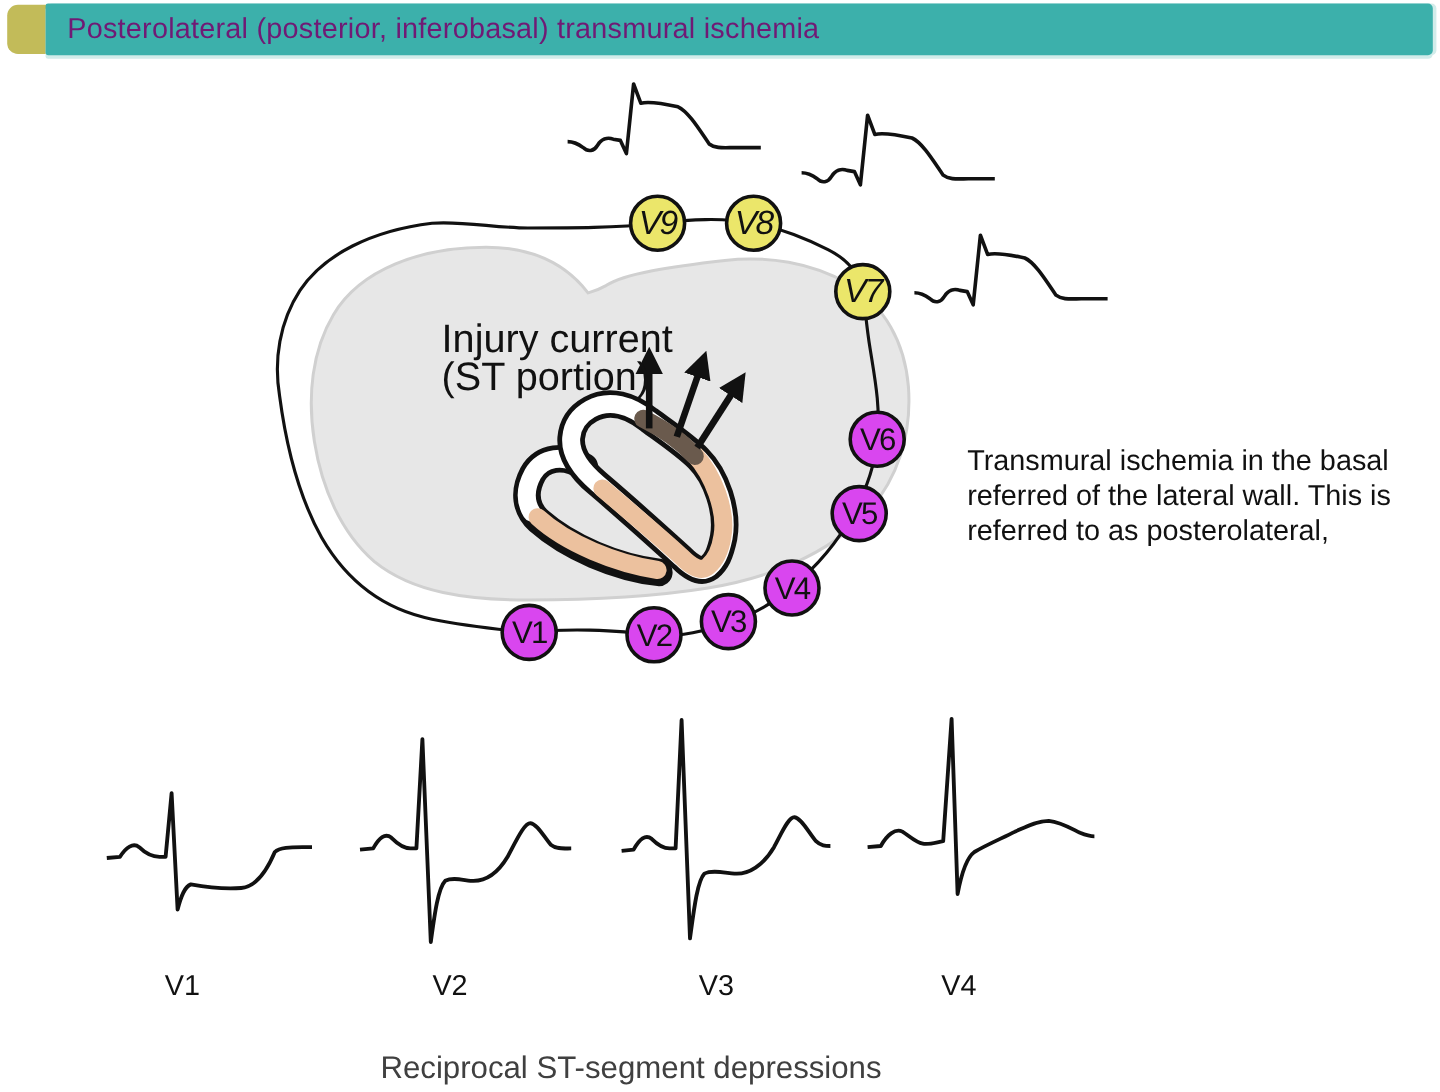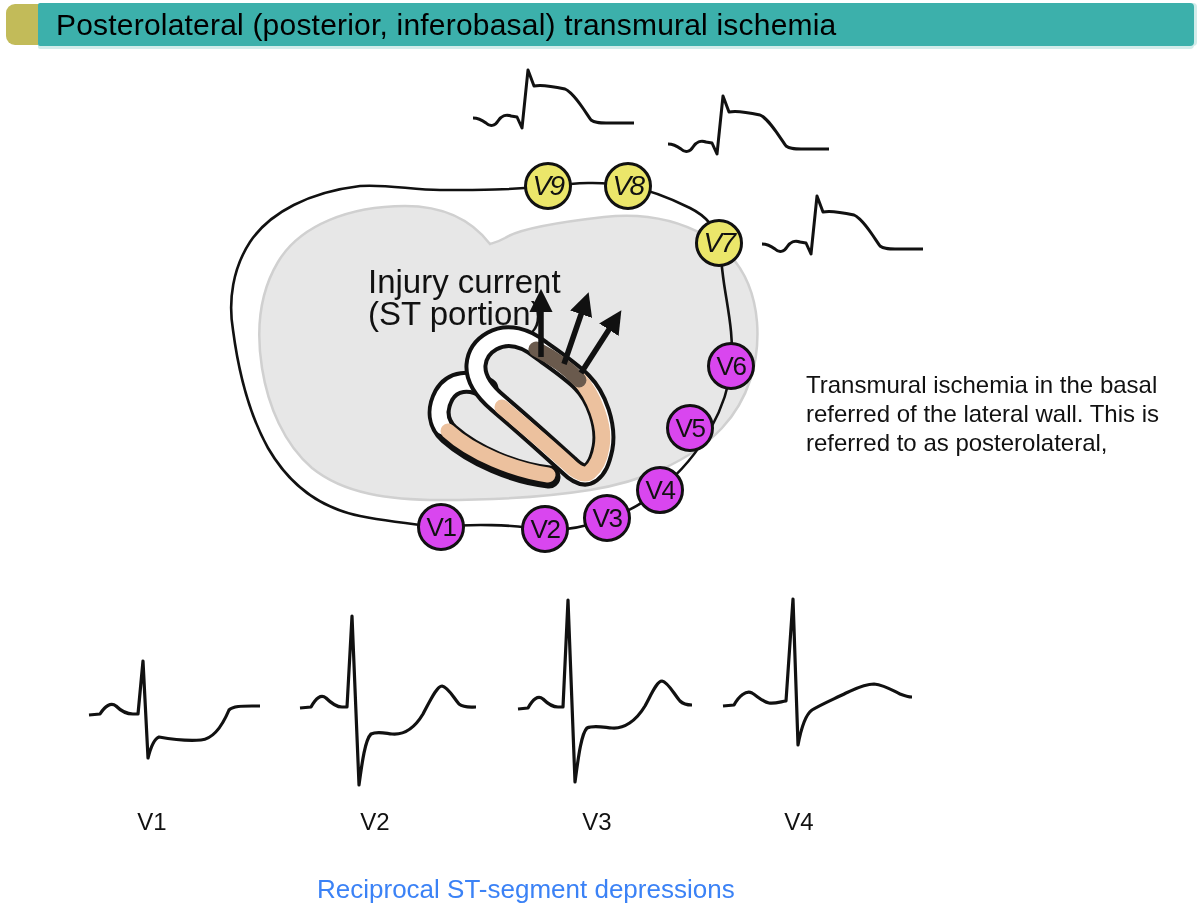--- a/index.html
+++ b/index.html
@@ -12,51 +12,51 @@
     position:absolute;left:6px;top:4px;width:34px;height:41px;
     border-radius:9px 0 0 9px;background:#c2bb59;
   }
   .header-bar{
     position:absolute;left:38px;top:3px;width:1156px;height:43px;
     background:#3cb0ab;border-radius:2px 4px 4px 2px;
     box-shadow:0 3px 0 #d2ecea,3px 0 0 #d2ecea;
   }
   .header-title{
     position:absolute;left:18px;top:0;height:53px;line-height:44px;
-    color:#000000;font-size:30px;letter-spacing:0.2px;white-space:nowrap;
+    color:#701a75;font-size:24px;letter-spacing:0.2px;white-space:nowrap;
   }
   
   #art{position:absolute;left:0;top:0;}
   
   .electrode{
     position:absolute;width:48px;height:48px;box-sizing:border-box;
     border:3px solid #111;border-radius:50%;
     display:flex;align-items:center;justify-content:center;
     font-size:26px;letter-spacing:-1.5px;color:#111;z-index:3;
   }
   .electrode.chest{background:#d946ef;}
   .electrode.back{background:#ebe66a;font-size:28px;font-style:italic;}
   .e-v1{left:417px;top:503px;} .e-v2{left:521px;top:505px;}
   .e-v3{left:583px;top:494px;} .e-v4{left:636px;top:466px;}
-  .e-v5{left:666px;top:404px;} .e-v6{left:707px;top:342px;}
+  .e-v5{left:692px;top:404px;} .e-v6{left:707px;top:342px;}
   .e-v7{left:695px;top:219px;} .e-v8{left:604px;top:162px;}
   .e-v9{left:524px;top:162px;}
   
   .injury-label{
     position:absolute;left:368px;top:266px;font-size:33px;line-height:32px;color:#111;z-index:2;
   }
   .description{
     position:absolute;left:806px;top:370px;font-size:24px;line-height:29px;color:#111;white-space:nowrap;
   }
   .lead-label{
     position:absolute;top:808px;width:64px;text-align:center;font-size:24px;color:#111;
   }
   .lead-v1{left:120px;} .lead-v2{left:343px;} .lead-v3{left:565px;} .lead-v4{left:767px;}
   .caption{
-    position:absolute;left:317px;top:874px;font-size:26px;color:#3b82f6;white-space:nowrap;
+    position:absolute;left:317px;top:874px;font-size:26px;color:#404040;white-space:nowrap;
   }
 </style>
 </head>
 <body>
 
 <div id="stage">
 
   <div class="header-tab"></div>
   <div class="header-bar">
     <div class="header-title">Posterolateral (posterior, inferobasal) transmural ischemia</div>

